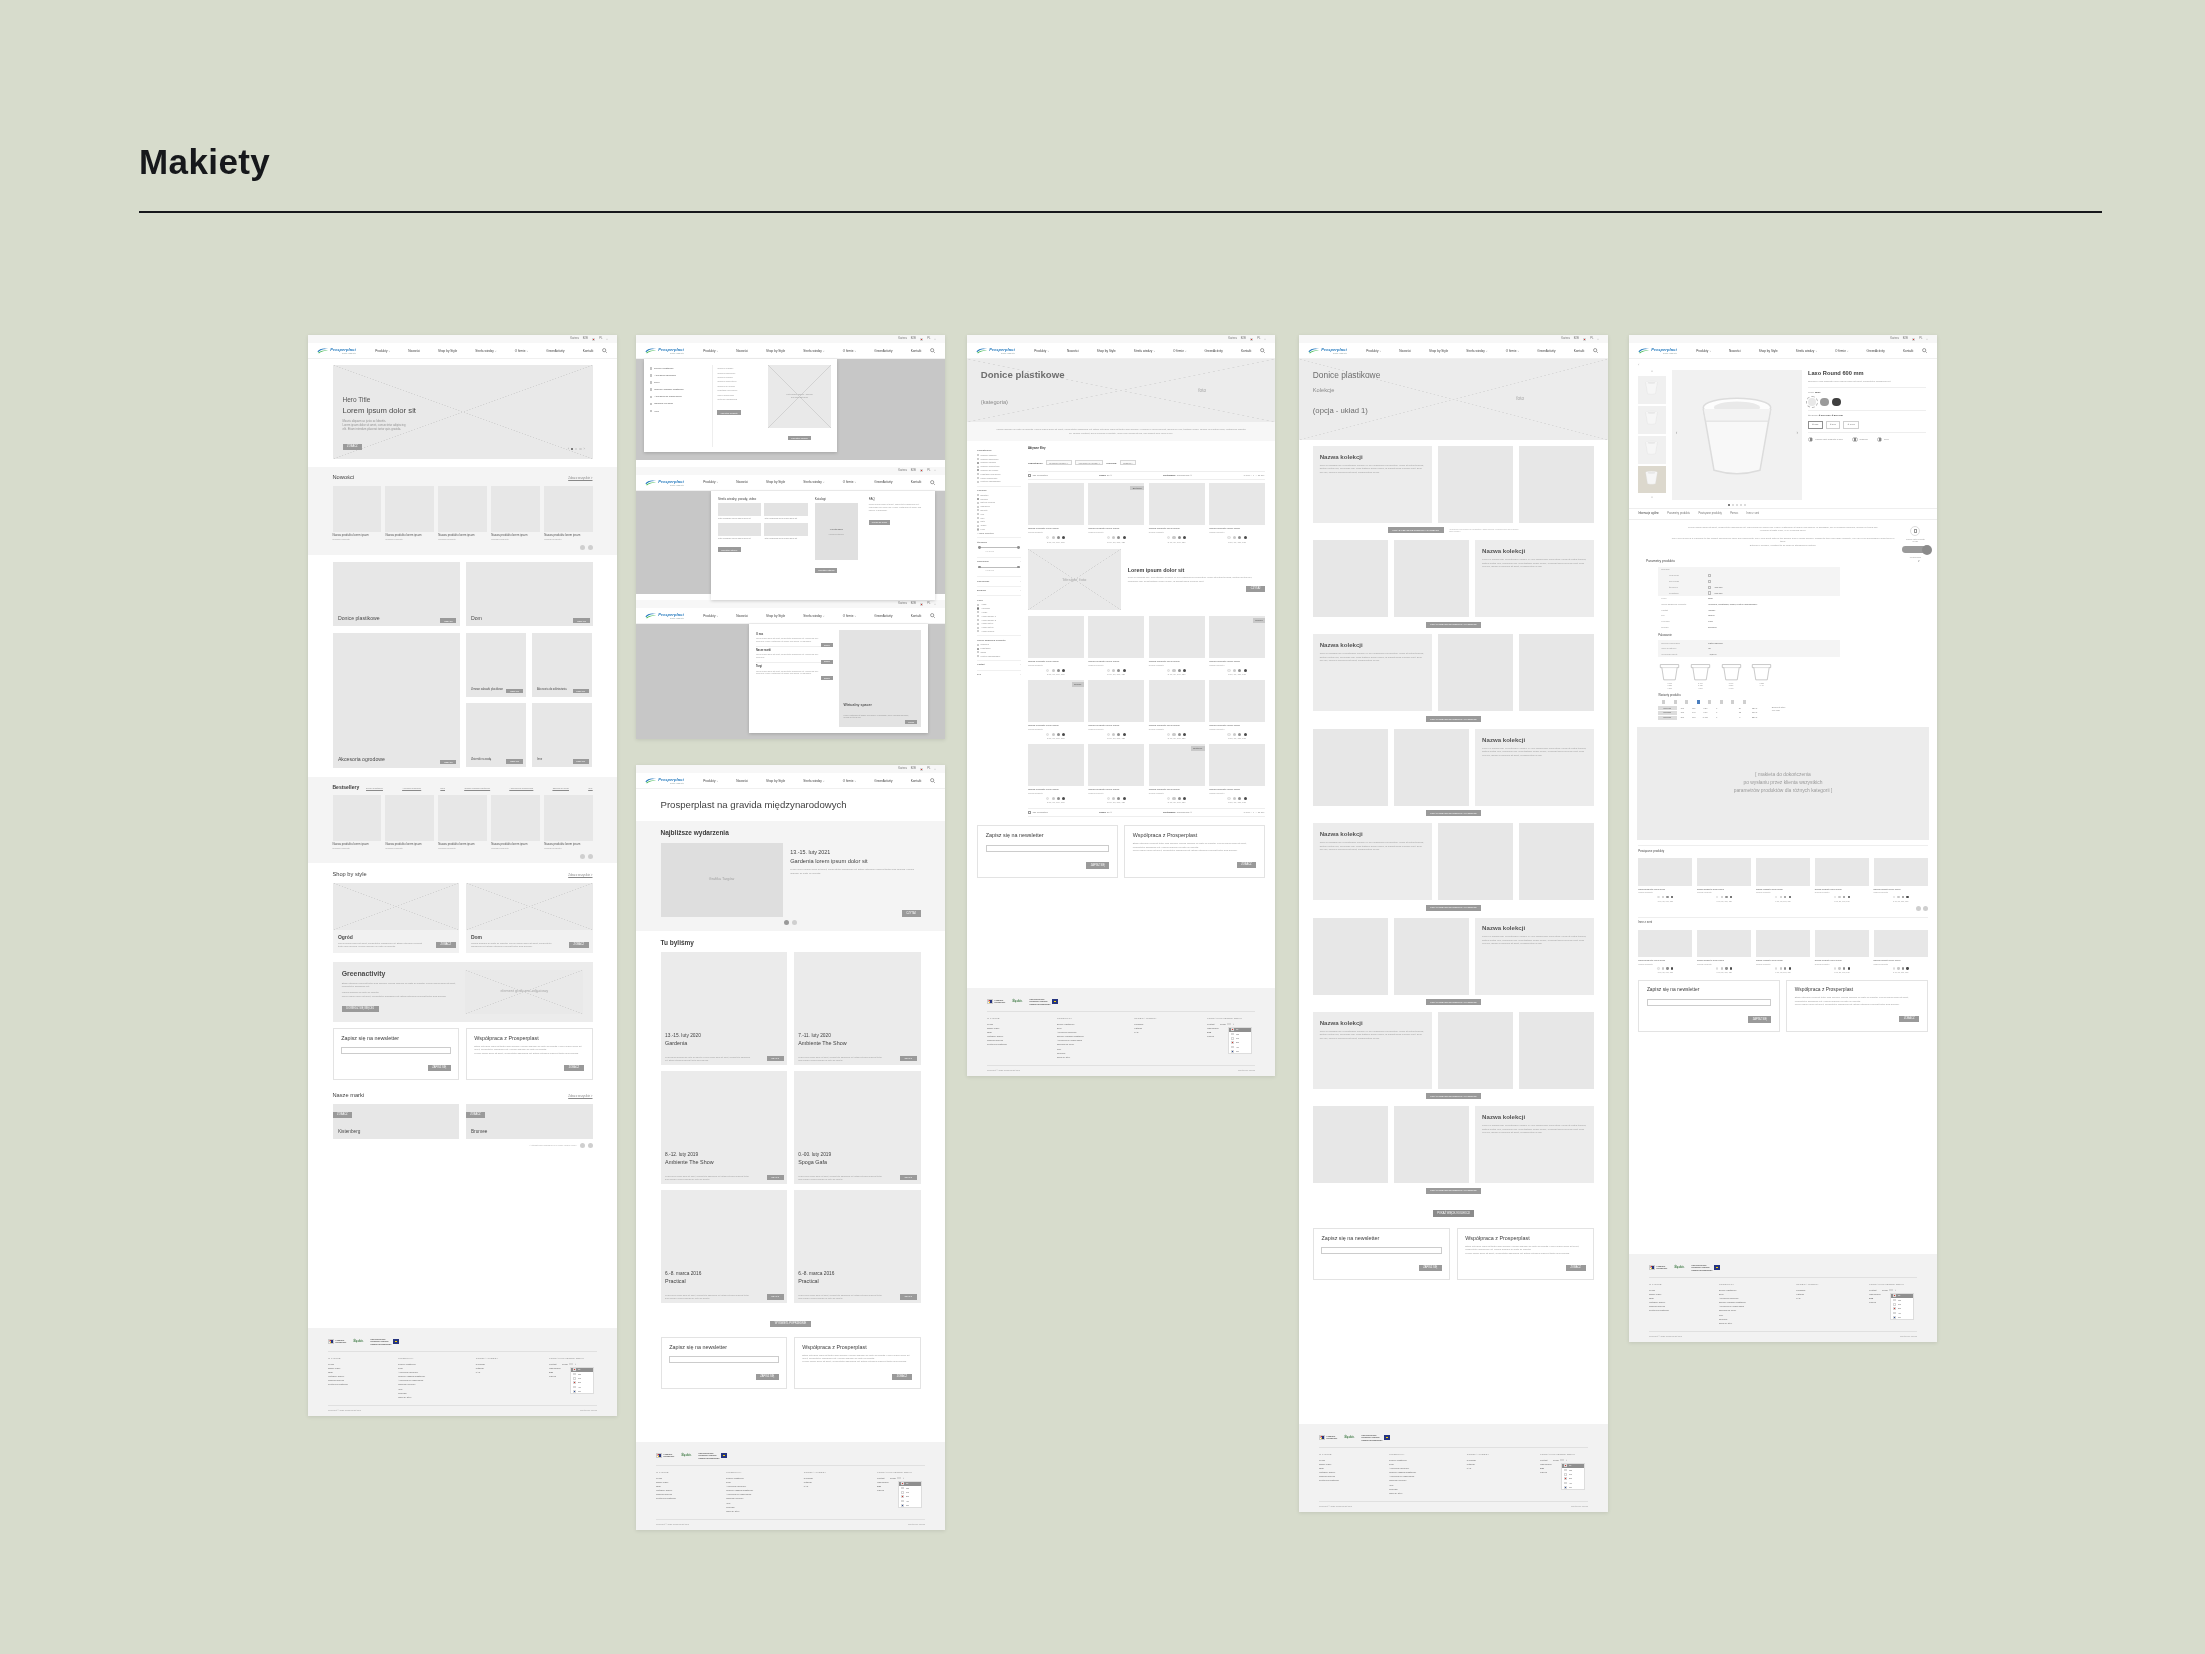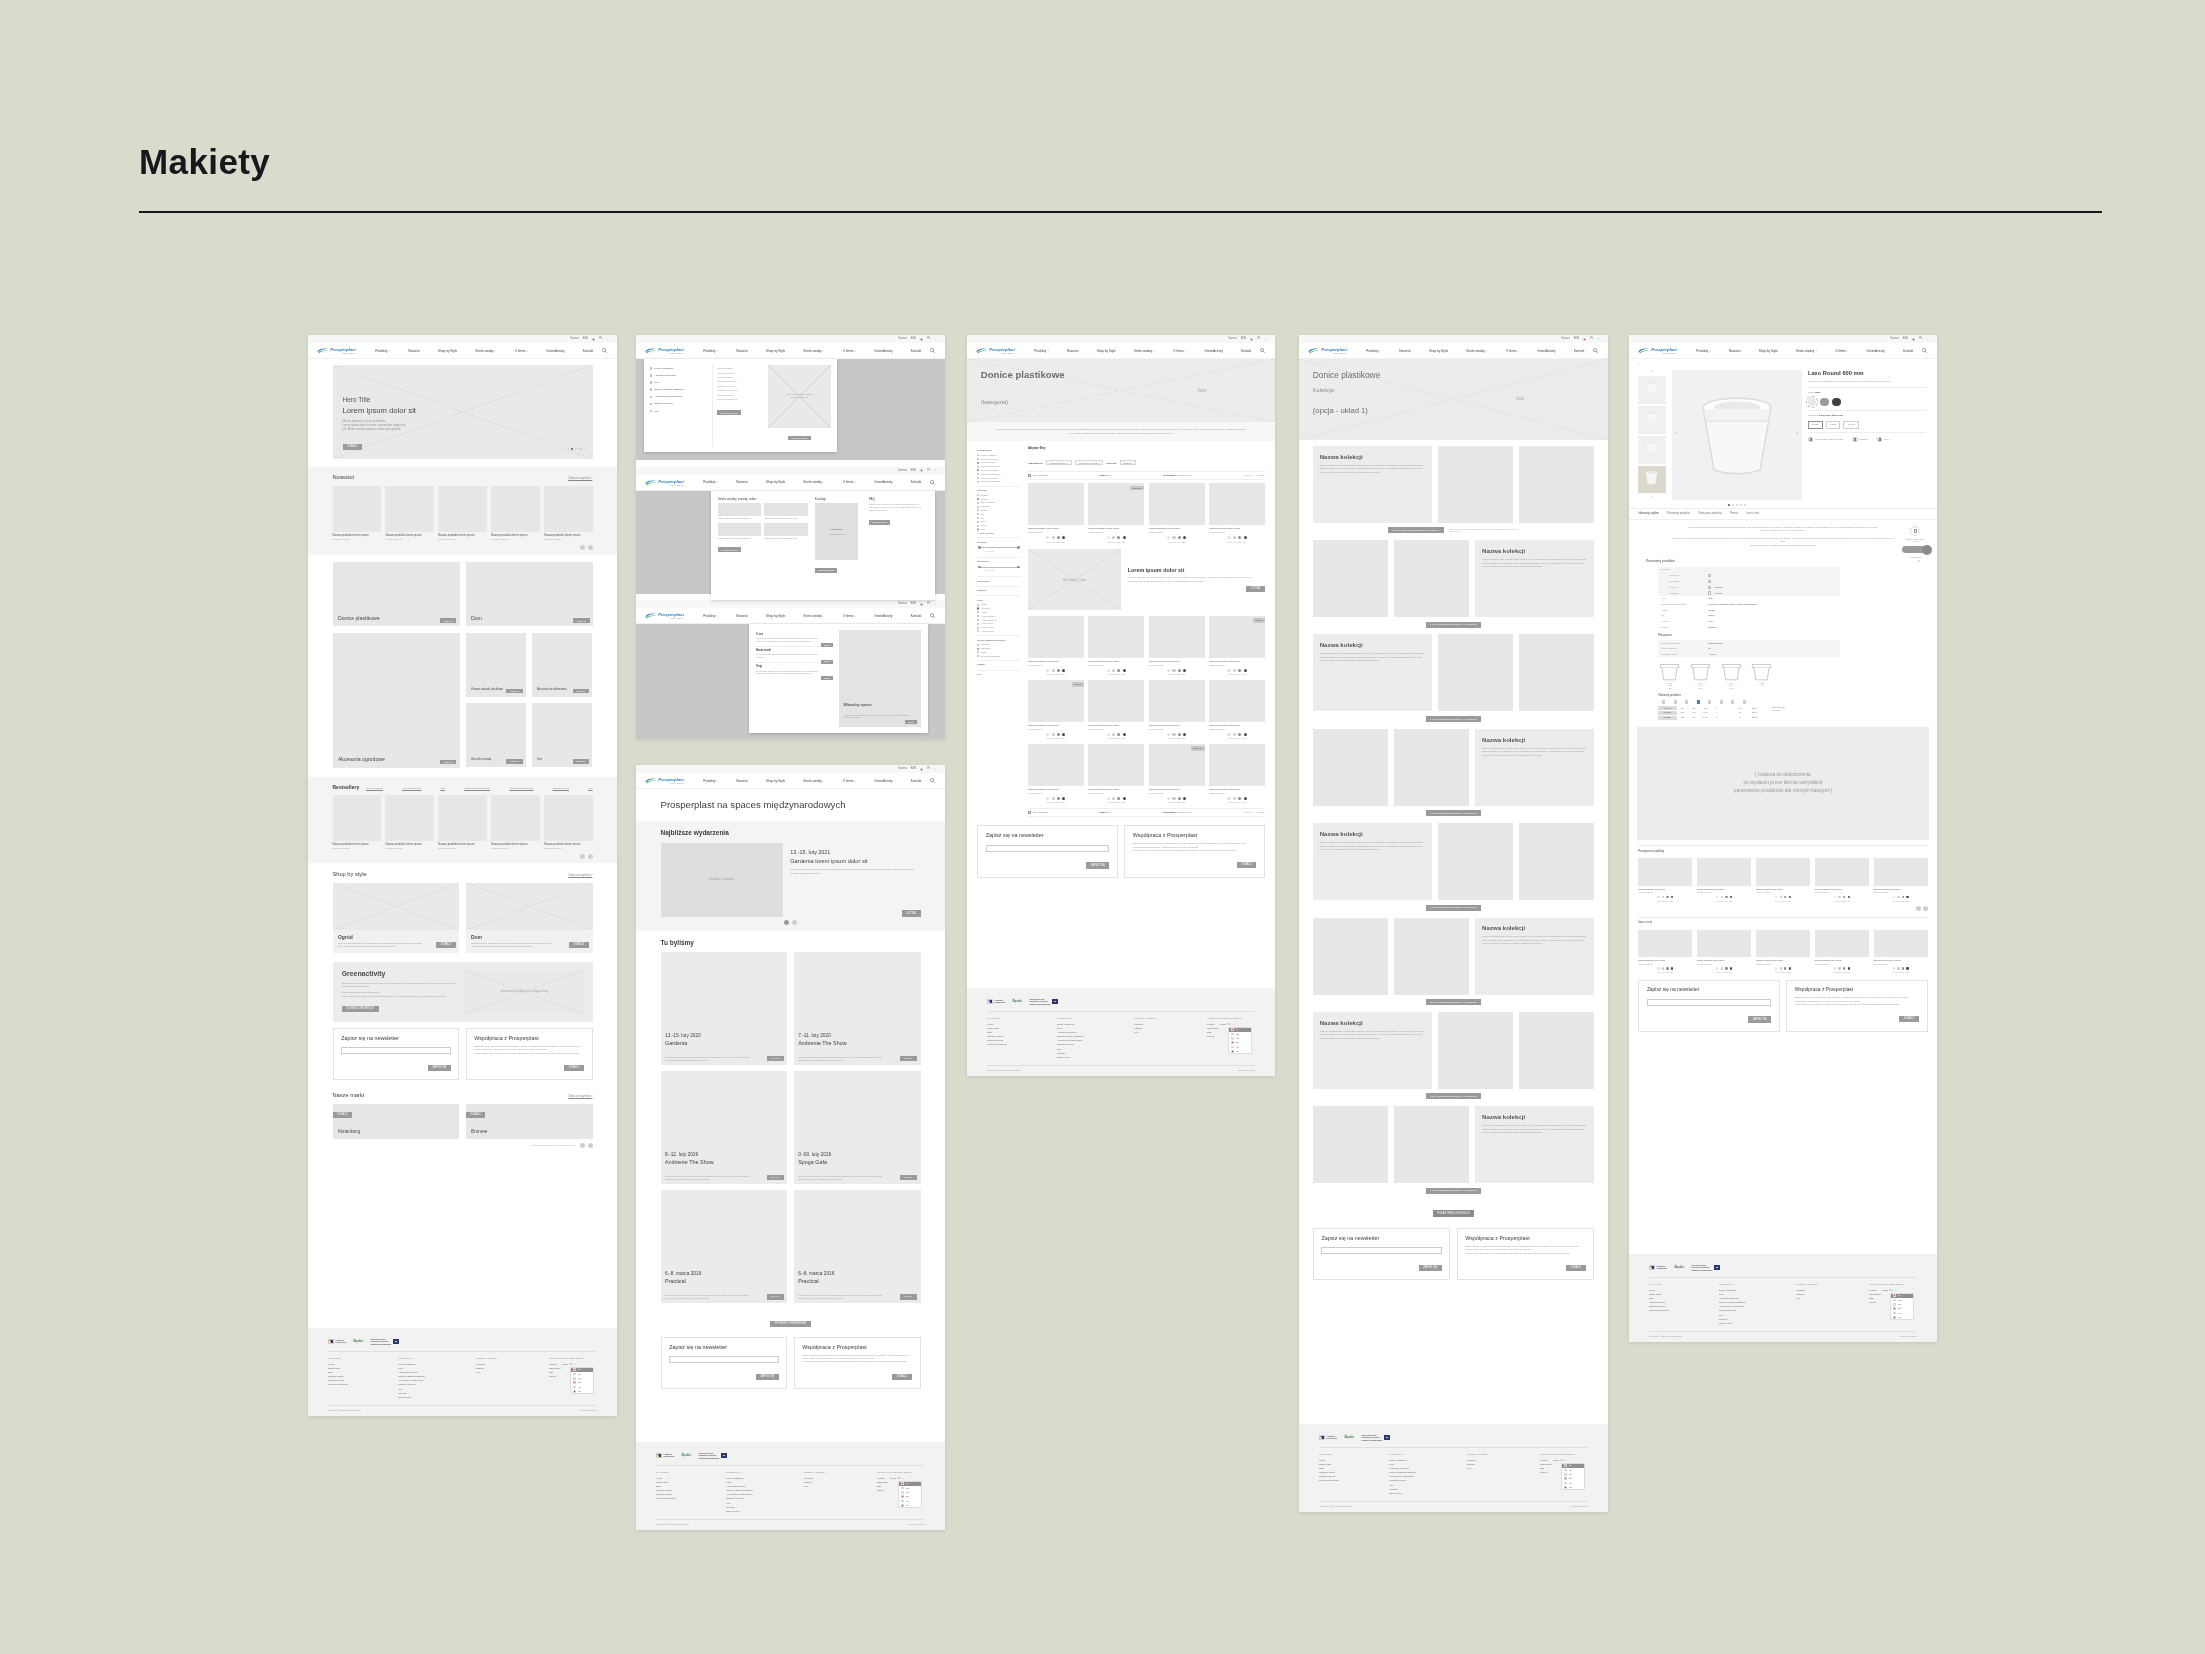--- a/index.html
+++ b/index.html
@@ -1061,21 +1061,21 @@
               <span class="nitem">
                 <span>Kontakt</span>
               </span>
             </span>
       <svg width="5.4" height="5.4" viewBox="0 0 10 10">
         <circle cx="4" cy="4" r="3" fill="none" stroke="#555" stroke-width="1"></circle>
         <line x1="6.4" y1="6.4" x2="9" y2="9" stroke="#555" stroke-width="1"></line>
       </svg>
     </div>
   </div></div>
-    <div class="targi-title">Prosperplast na spaces międzynarodowych</div>
+    <div class="targi-title">Prosperplast na gravida międzynarodowych</div>
 
     <div class="sec-ev">
       <h3>Najbliższe wydarzenia</h3>
       <div class="ev-feat">
         <div class="ev-img">Grafika Targów</div>
         <div class="ev-info">
           <div class="ev-date">13.-15. luty 2021</div>
           <div class="ev-name">Gardenia lorem ipsum dolor sit</div>
           <div class="ev-lead">Lead Lorem ipsum dolor sit amet, consectetur adipiscing elit. Etiam interdum placerat tortor quis gravida. Mauris aliquam ac justo ac lobortis.</div>
           <span class="btn">CZYTAJ</span>

